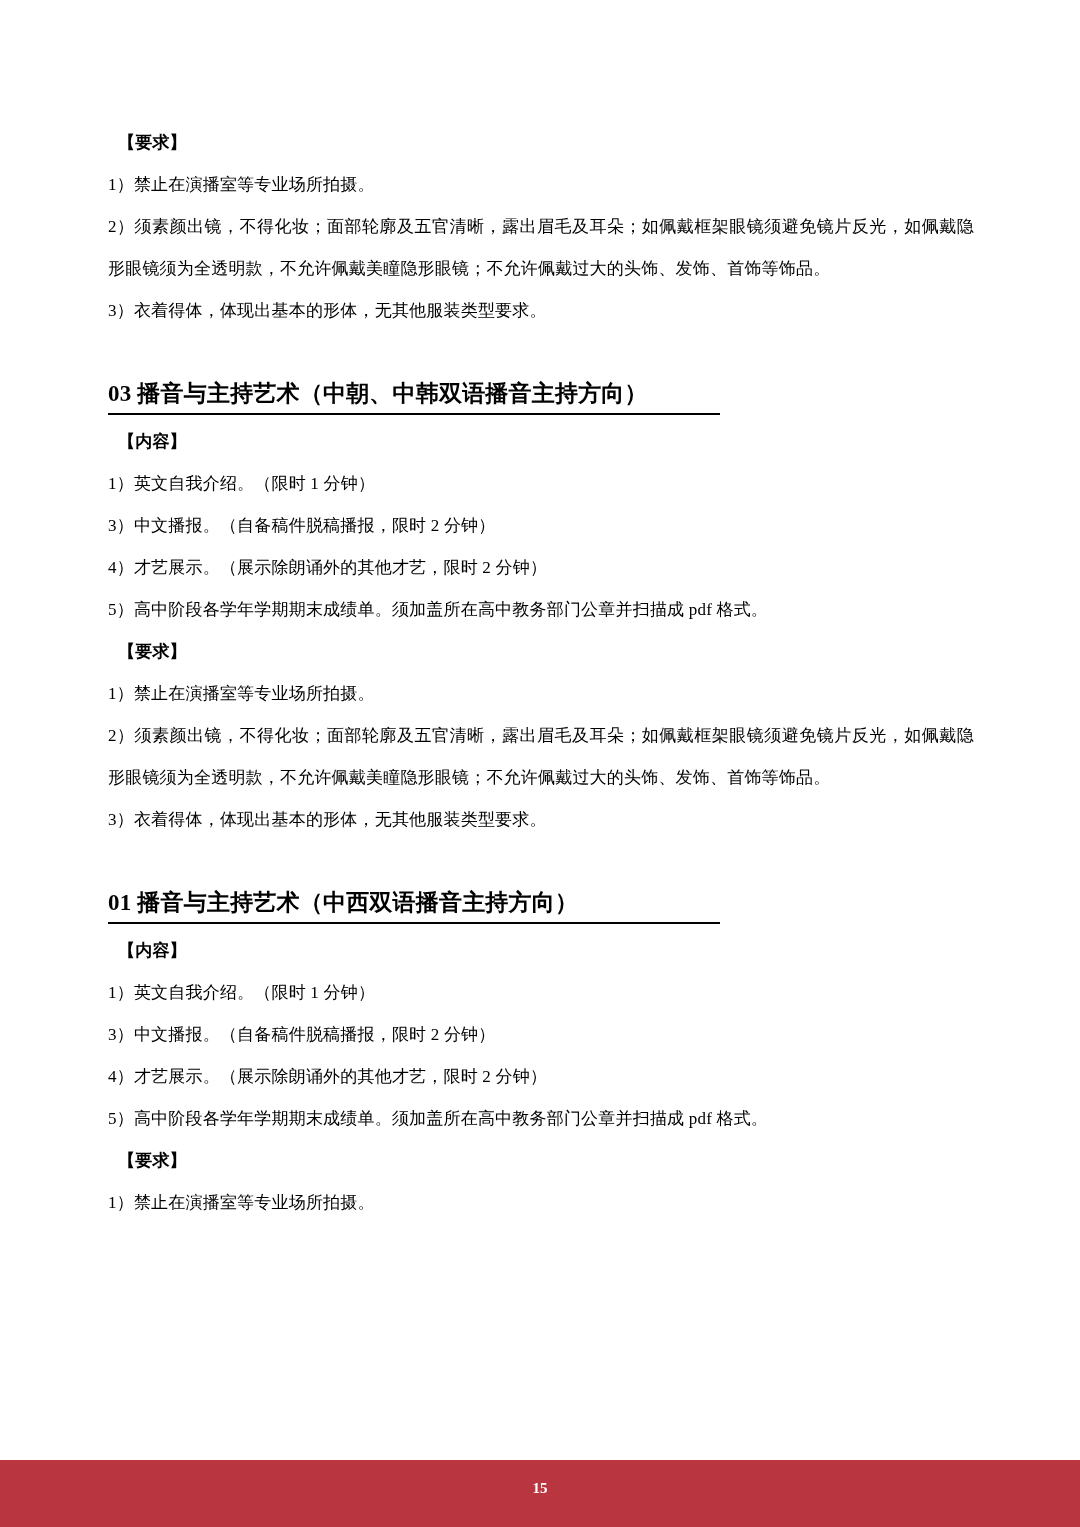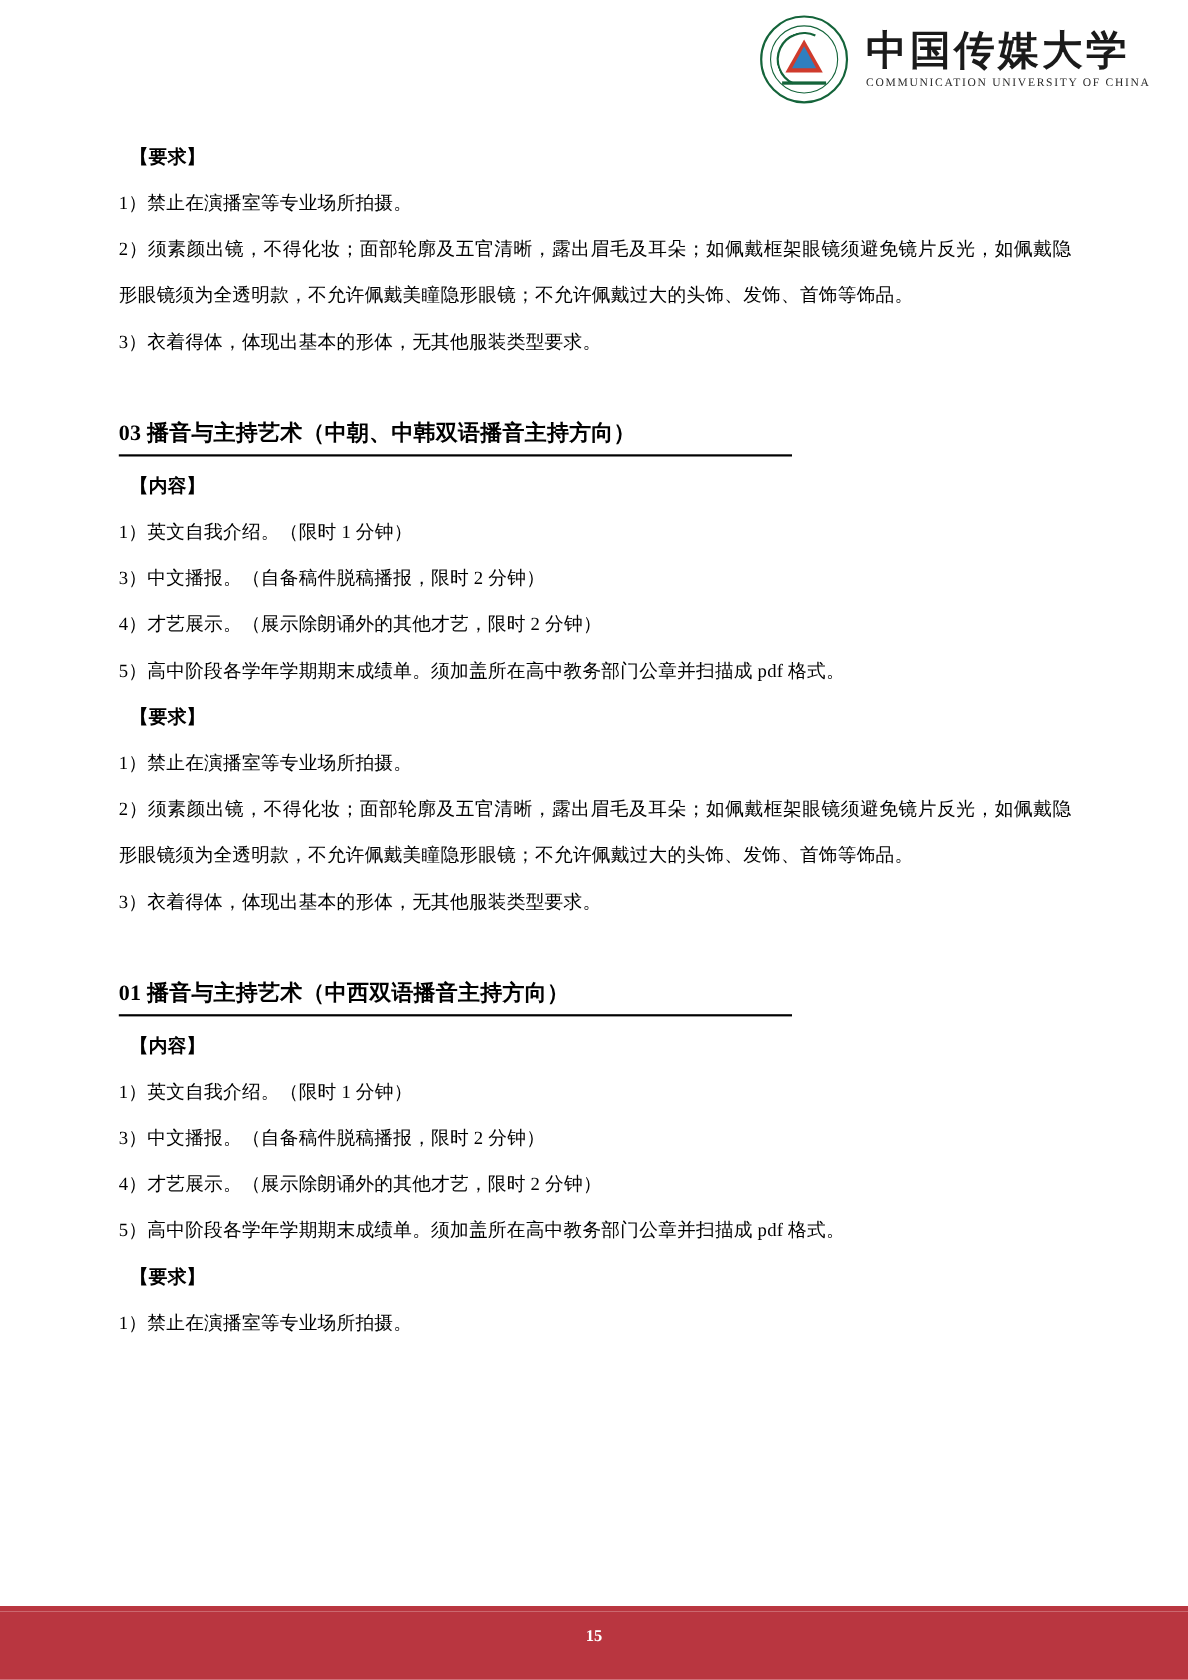--- a/index.html
+++ b/index.html
@@ -125,21 +125,21 @@
     text-align: justify;
     margin: 0;
     letter-spacing: 0.2px;
   }
   .para.indent-label {
     font-weight: 700;
     padding-left: 10px;
   }
   .section-head {
     font-weight: 700;
-    font-size: 20px;
+    font-size: 23px;
     line-height: 32px;
     border-bottom: 2.5px solid #000;
     display: block;
     width: 612px;
     padding-bottom: 3px;
     margin: 0;
     letter-spacing: 0.2px;
   }
   .gap-lg { height: 46px; }
   .gap-sm { height: 6px; }
@@ -179,32 +179,20 @@
     font-size: 15px;
     font-weight: 700;
     font-family: "Liberation Serif", "DejaVu Serif", serif;
   }
 </style>
 </head>
 <body>
 
 <div class="page">
 
-  <div class="header">
-    <div class="logo-mark">
-      <div class="arc"></div>
-      <div class="tri"></div>
-      <div class="tri2"></div>
-      <div class="base"></div>
-    </div>
-    <div class="logo-text">
-      <div class="logo-cn">中国传媒大学</div>
-      <div class="logo-en">COMMUNICATION UNIVERSITY OF CHINA</div>
-    </div>
-  </div>
 
   <div class="content">
 
     <p class="para indent-label">【要求】</p>
     <p class="para">1）禁止在演播室等专业场所拍摄。</p>
     <p class="para">2）须素颜出镜，不得化妆；面部轮廓及五官清晰，露出眉毛及耳朵；如佩戴框架眼镜须避免镜片反光，如佩戴隐形眼镜须为全透明款，不允许佩戴美瞳隐形眼镜；不允许佩戴过大的头饰、发饰、首饰等饰品。</p>
     <p class="para">3）衣着得体，体现出基本的形体，无其他服装类型要求。</p>
 
     <div class="gap-lg"></div>
     <div class="section-head">03 播音与主持艺术（中朝、中韩双语播音主持方向）</div>

